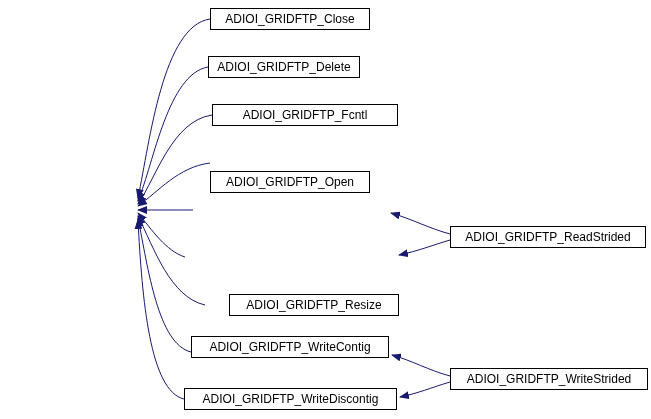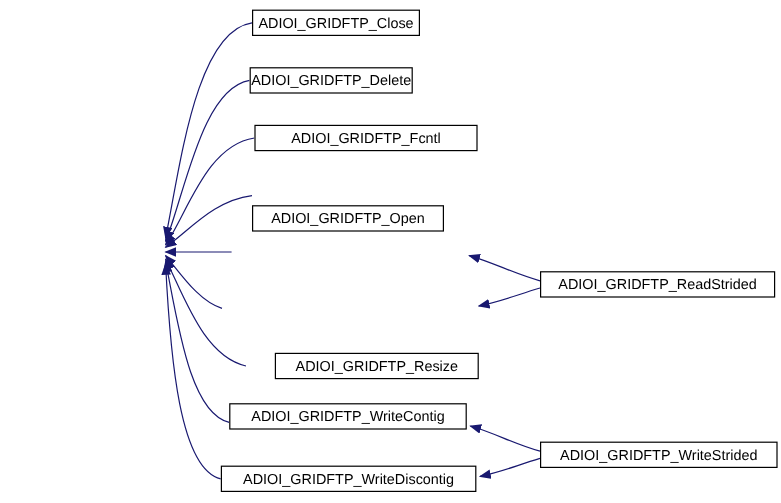--- a/index.html
+++ b/index.html
@@ -61,23 +61,23 @@
       <path d="M 191,352 C 158,344 148,268 138,218" marker-end="url(#arrow)"></path>
       <path d="M 184,399 C 150,391 142,300 138,220" marker-end="url(#arrow)"></path>
       <path d="M 450,234 C 428,228 412,219 391,213" marker-end="url(#arrow)"></path>
       <path d="M 450,240 C 430,246 418,251 399,255" marker-end="url(#arrow)"></path>
       <path d="M 450,376 C 428,370 413,361 392,355" marker-end="url(#arrow)"></path>
       <path d="M 450,382 C 430,388 419,393 400,397" marker-end="url(#arrow)"></path>
     </g>
   </svg>
 
 
-  <div class="node" style="left:210px; top:8px;   width:140px;">ADIOI_GRIDFTP_Close</div>
+  <div class="node" style="left:210px; top:8px;   width:160px;">ADIOI_GRIDFTP_Close</div>
 
-  <div class="node" style="left:208px; top:56px;  width:136px;">ADIOI_GRIDFTP_Delete</div>
+  <div class="node" style="left:208px; top:56px;  width:152px;">ADIOI_GRIDFTP_Delete</div>
 
   <div class="node" style="left:212px; top:104px; width:186px;">ADIOI_GRIDFTP_Fcntl</div>
 
   <div class="node" style="left:210px; top:152px; width:160px;margin-top:19px;">ADIOI_GRIDFTP_Open</div>
 
 
 
   <div class="node" style="left:205px; top:294px; width:170px;margin-left:24px;">ADIOI_GRIDFTP_Resize</div>
 
   <div class="node" style="left:191px; top:336px; width:198px;">ADIOI_GRIDFTP_WriteContig</div>

